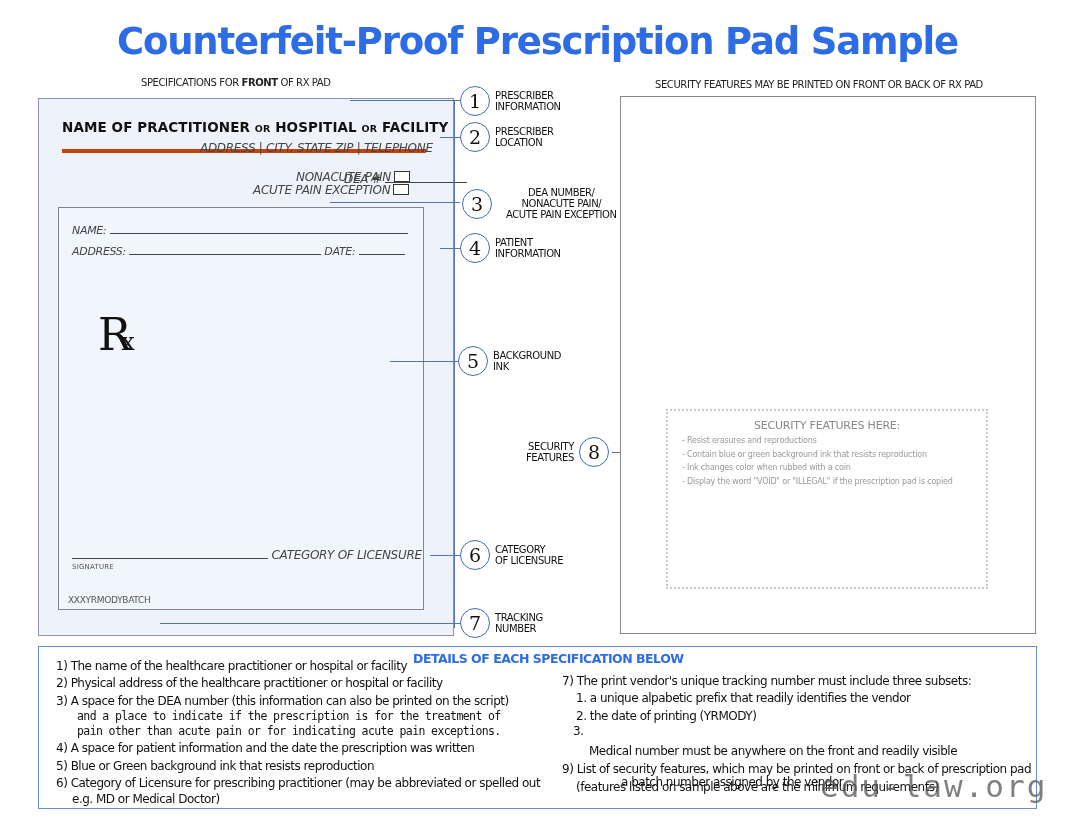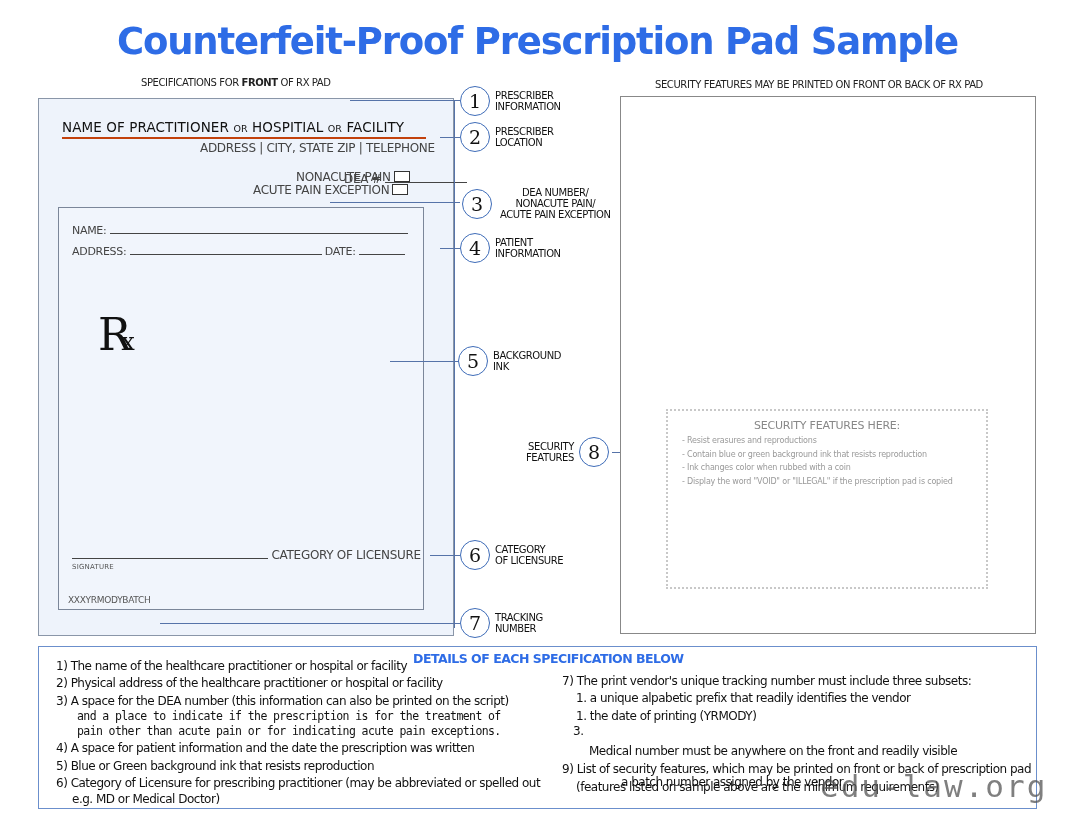--- a/index.html
+++ b/index.html
@@ -17,27 +17,27 @@
     }
     .caption b { font-weight: bold; }
 
     
     .pad-front {
       position: absolute; left: 38px; top: 98px; width: 416px; height: 538px;
       background: #eef3fb; border: 1px solid #8a96a8;
     }
     .prac-name {
       position: absolute; left: 62px; top: 119px; width: 364px;
-      font-weight: normal; font-size: 13.5px; letter-spacing: 0.1px; color: #111;
-      border-bottom: 2px solid #c2410c; padding-bottom: 2px; white-space: nowrap;
+      font-weight: bold; font-size: 13.5px; letter-spacing: 0.1px; color: #111;
+      border-bottom: 4px solid #c2410c; padding-bottom: 14px; white-space: nowrap;
     }
     .prac-name .small { font-size: 9.5px; }
     .pad-line {
       position: absolute; font-size: 12px; color: #444; white-space: nowrap;
-      font-family: "DejaVu Sans", sans-serif; letter-spacing: -0.3px;
+      font-family: "DejaVu Sans", sans-serif; letter-spacing: -0.3px; font-style: italic;
     }
     .chk {
       display: inline-block; width: 16px; height: 11px; border: 1.5px solid #333;
       vertical-align: -1px; margin-left: 3px; background: #fff;
     }
     .uline { display: inline-block; border-bottom: 1px solid #444; height: 10px; vertical-align: baseline; }
 
     .rx-box {
       position: absolute; left: 58px; top: 207px; width: 366px; height: 403px;
       border: 1.5px solid #7b8699; background: #f1f5fc;
@@ -158,21 +158,21 @@
 </div>
 <div class="callout" style="left:460px; top:122px;">
   <div class="circle">2</div>
   <div class="callout-label">
       <div>PRESCRIBER</div>
       <div>LOCATION</div>
     </div>
 </div>
 <div class="callout" style="left:462px; top:187px;">
   <div class="circle">3</div>
-  <div class="callout-label" style="margin-left:8px; text-align:center;">
+  <div class="callout-label" style="margin-left:14px; text-align:center;">
       <div>DEA NUMBER/</div>
       <div>NONACUTE PAIN/</div>
       <div>ACUTE PAIN EXCEPTION</div>
     </div>
 </div>
 <div class="callout" style="left:460px; top:233px;">
   <div class="circle">4</div>
   <div class="callout-label">
       <div>PATIENT</div>
       <div>INFORMATION</div>
@@ -225,20 +225,20 @@
 <div class="det" style="left:56px; top:694px;">3)  A space for the DEA number (this information can also be printed on the script)</div>
 <div class="det mono" style="left:77px; top:709px;">and a place to indicate if the prescription is for the treatment of</div>
 <div class="det mono" style="left:77px; top:724px;">pain other than acute pain or for indicating acute pain exceptions.</div>
 <div class="det" style="left:56px; top:741px;">4)  A space for patient information and the date the prescription was written</div>
 <div class="det" style="left:56px; top:759px;">5)  Blue or Green background ink that resists reproduction</div>
 <div class="det" style="left:56px; top:776px;">6)  Category of Licensure for prescribing practitioner  (may be abbreviated or spelled out</div>
 <div class="det" style="left:72px; top:792px;">e.g. MD or Medical Doctor)</div>
 
 <div class="det" style="left:562px; top:674px;">7)  The print vendor's unique tracking number must include three subsets:</div>
 <div class="det" style="left:576px; top:691px;">1. a unique alpabetic prefix that readily identifies the vendor</div>
-<div class="det" style="left:576px; top:709px;">1. the date of printing (YRMODY)</div>
+<div class="det" style="left:576px; top:709px;">2. the date of printing (YRMODY)</div>
 <div class="det" style="left:573px; top:724px;">3.</div>
 <div class="det" style="left:621px; top:727px;margin-top:48px;">a batch number assigned by the vendor</div>
 <div class="det" style="left:589px; top:744px;">Medical number must be anywhere on the front and readily visible</div>
 <div class="det" style="left:562px; top:762px;">9) List of security features, which may be printed on front or back of prescription pad</div>
 <div class="det" style="left:576px; top:780px;">(features listed on sample above are the minimum requirements)</div>
 
 <div class="watermark">edu-law.org</div>
 
 </body></html>

